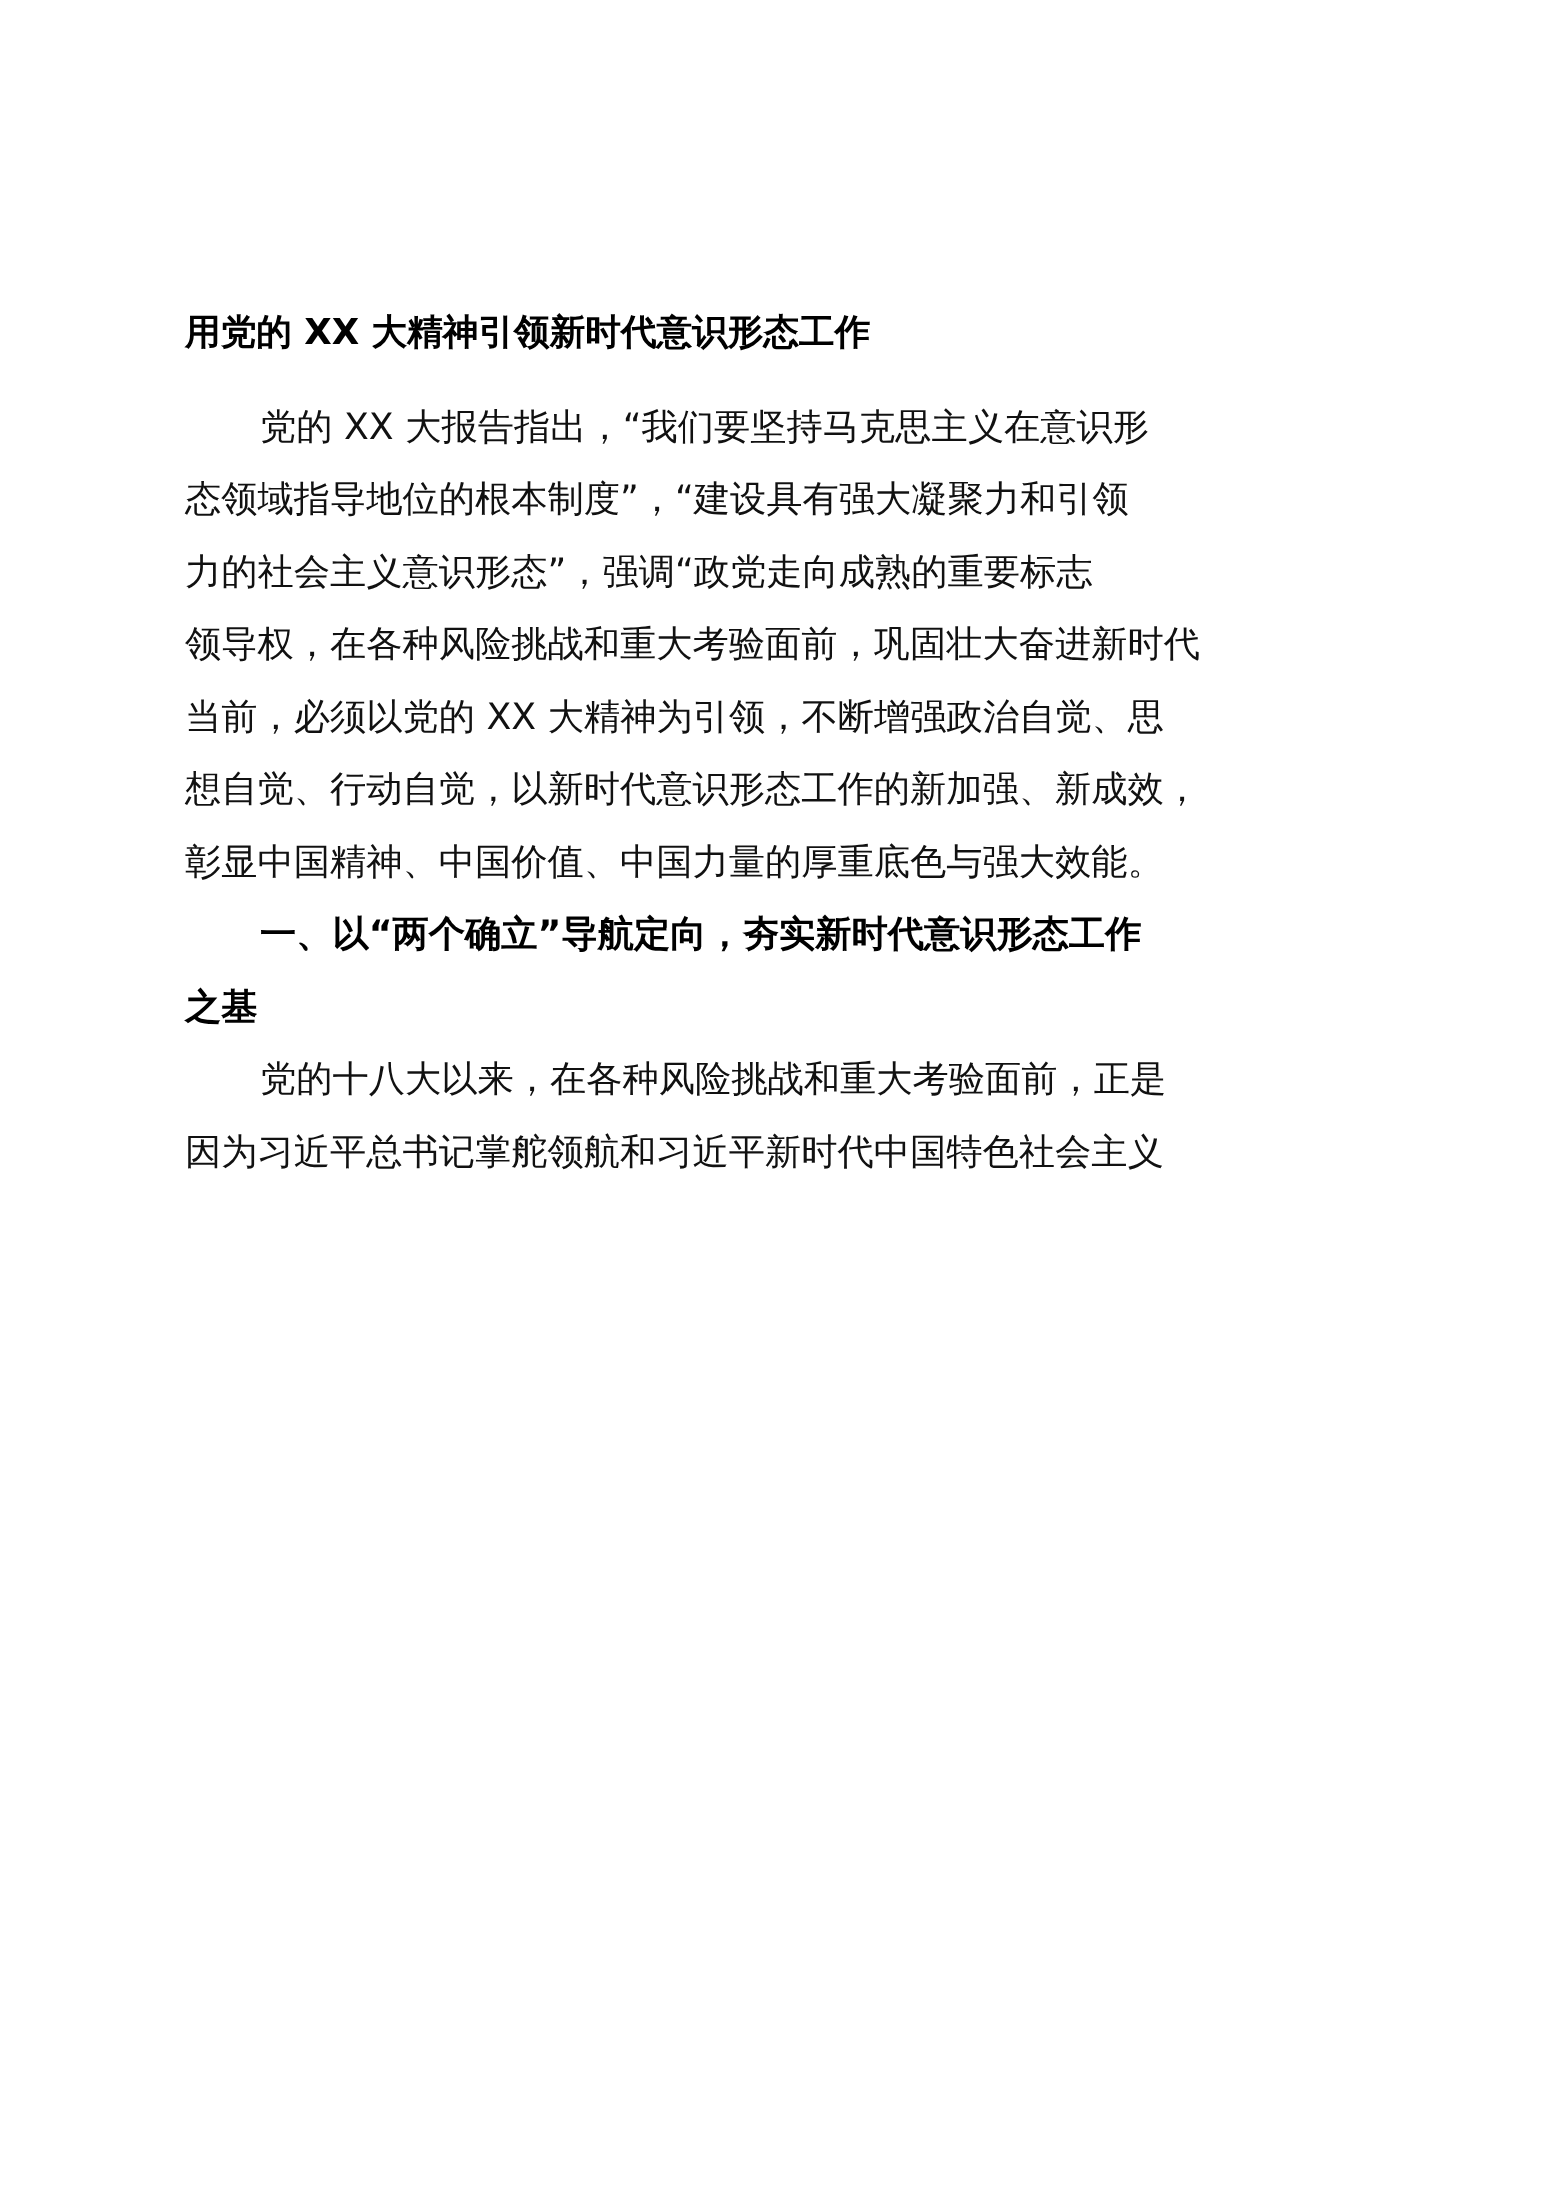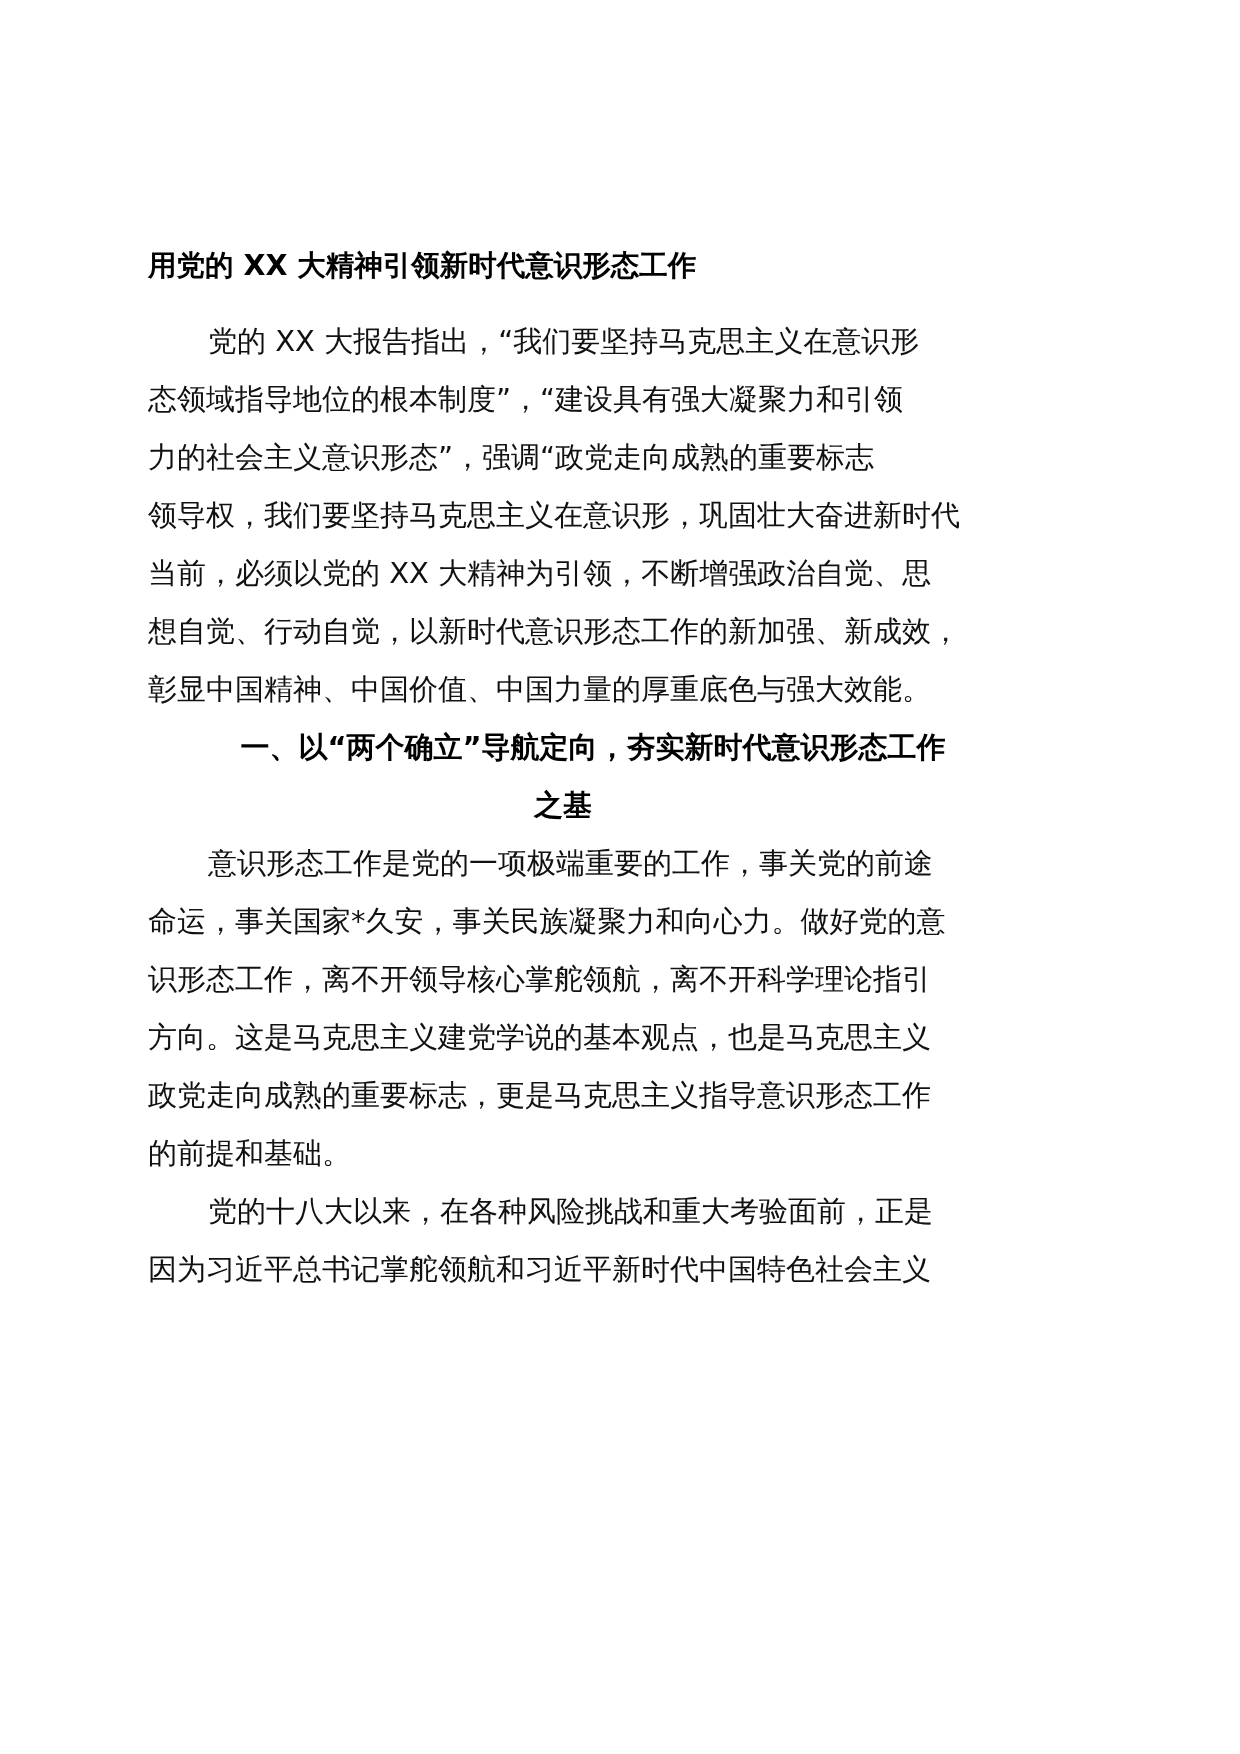--- a/index.html
+++ b/index.html
@@ -58,54 +58,45 @@
     .line.first {
       padding-left: 60px;
     }
     .heading {
       margin: 0;
       font-family: "DejaVu Sans", "Liberation Sans", sans-serif;
       font-weight: bold;
       font-size: 29px;
       line-height: 58px;
       color: #000000;
-      text-align: center;
     }
   </style>
 </head>
 <body>
 
 <div class="page">
   <div class="title">用党的 XX 大精神引领新时代意识形态工作</div>
 
   <div class="body">
 
     <div class="para" style="text-indent:0;">
       <span class="line first">党的 XX 大报告指出，“我们要坚持马克思主义在意识形</span>
       <span class="line">态领域指导地位的根本制度”，“建设具有强大凝聚力和引领</span>
       <span class="line">力的社会主义意识形态”，强调“政党走向成熟的重要标志</span>
-      <span class="line">领导权，我们要坚持马克思主义在意识形，巩固壮大奋进新时代</span>
+      <span class="line">领导权，在各种风险挑战和重大考验面前，巩固壮大奋进新时代</span>
       <span class="line">当前，必须以党的 XX 大精神为引领，不断增强政治自觉、思</span>
       <span class="line">想自觉、行动自觉，以新时代意识形态工作的新加强、新成效，</span>
       <span class="line">彰显中国精神、中国价值、中国力量的厚重底色与强大效能。</span>
     </div>
 
     <div class="heading">
       <span class="line first">一、以“两个确立”导航定向，夯实新时代意识形态工作</span>
       <span class="line">之基</span>
     </div>
 
-    <div class="para" style="text-indent:0;">
-      <span class="line first">意识形态工作是党的一项极端重要的工作，事关党的前途</span>
-      <span class="line">命运，事关国家*久安，事关民族凝聚力和向心力。做好党的意</span>
-      <span class="line">识形态工作，离不开领导核心掌舵领航，离不开科学理论指引</span>
-      <span class="line">方向。这是马克思主义建党学说的基本观点，也是马克思主义</span>
-      <span class="line">政党走向成熟的重要标志，更是马克思主义指导意识形态工作</span>
-      <span class="line">的前提和基础。</span>
-    </div>
 
     <div class="para" style="text-indent:0;">
       <span class="line first">党的十八大以来，在各种风险挑战和重大考验面前，正是</span>
       <span class="line">因为习近平总书记掌舵领航和习近平新时代中国特色社会主义</span>
     </div>
 
   </div>
 </div>
 
 </body></html>

